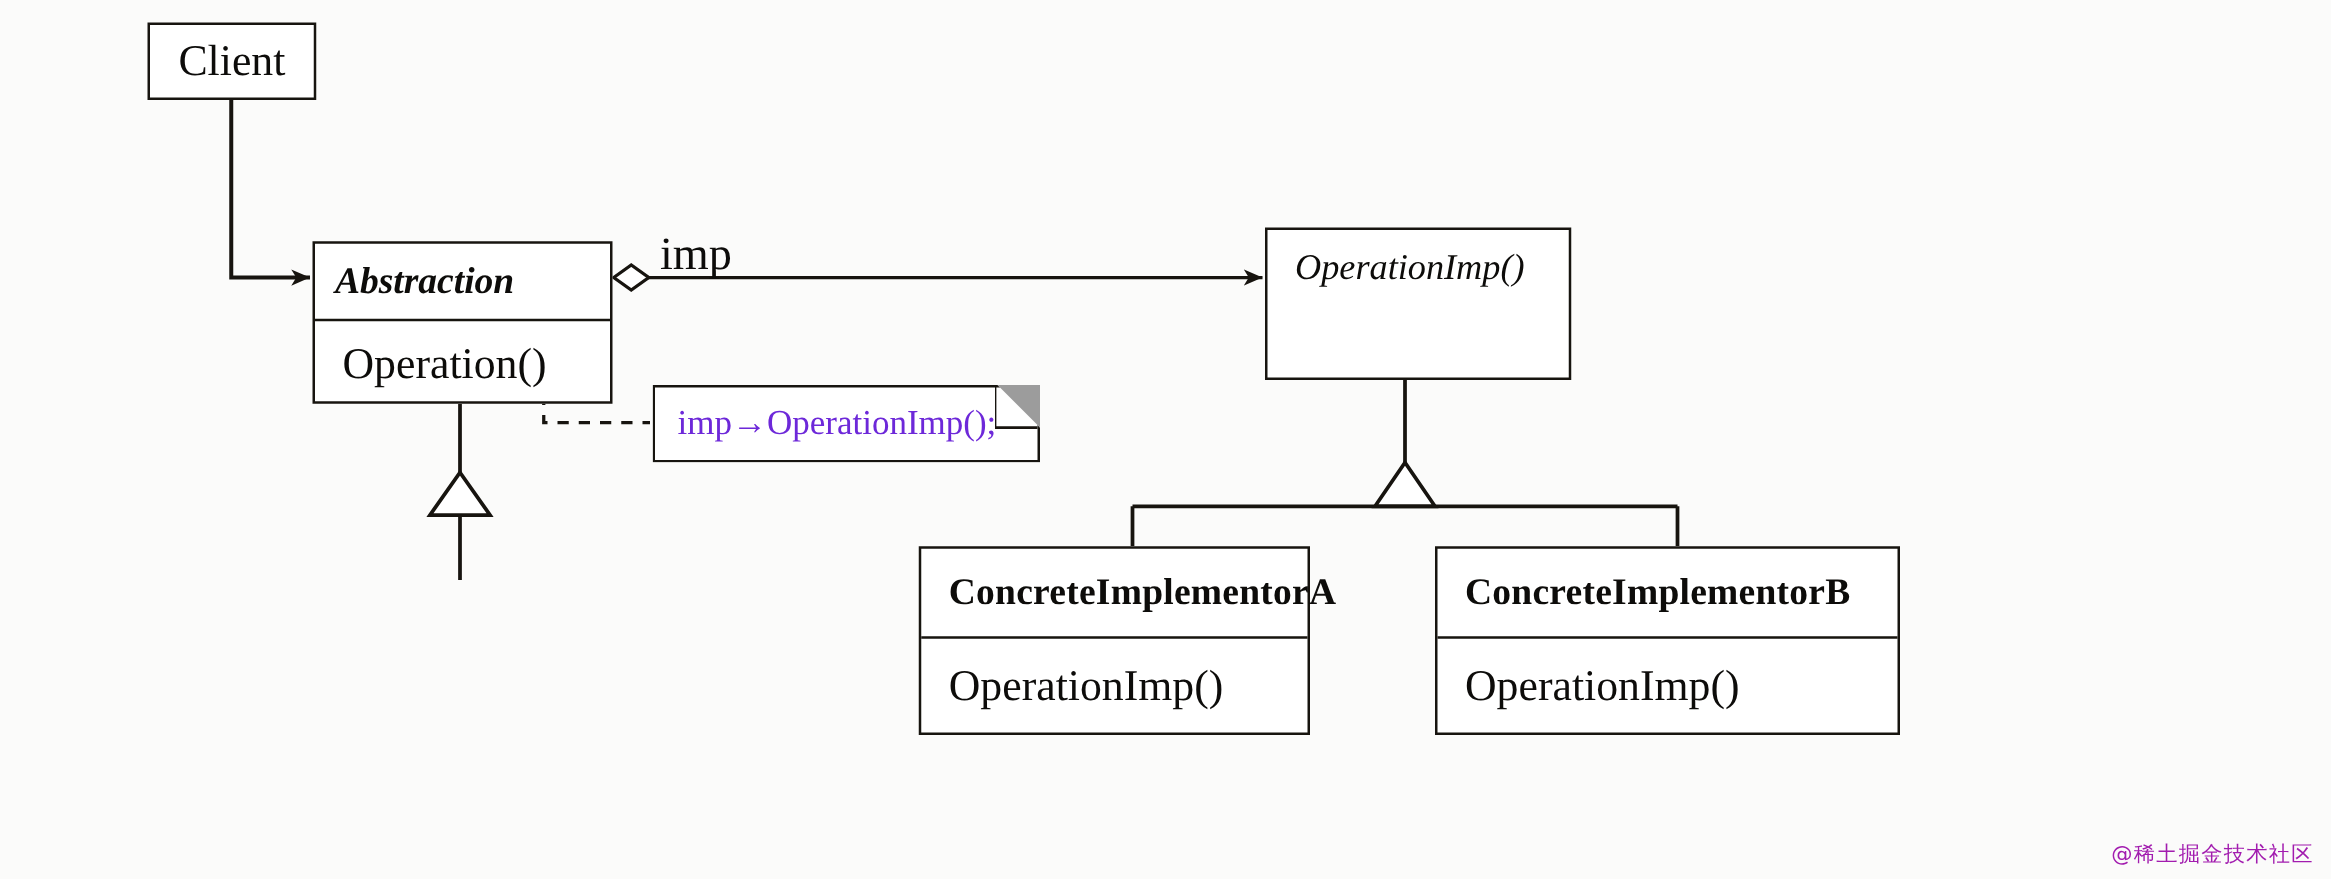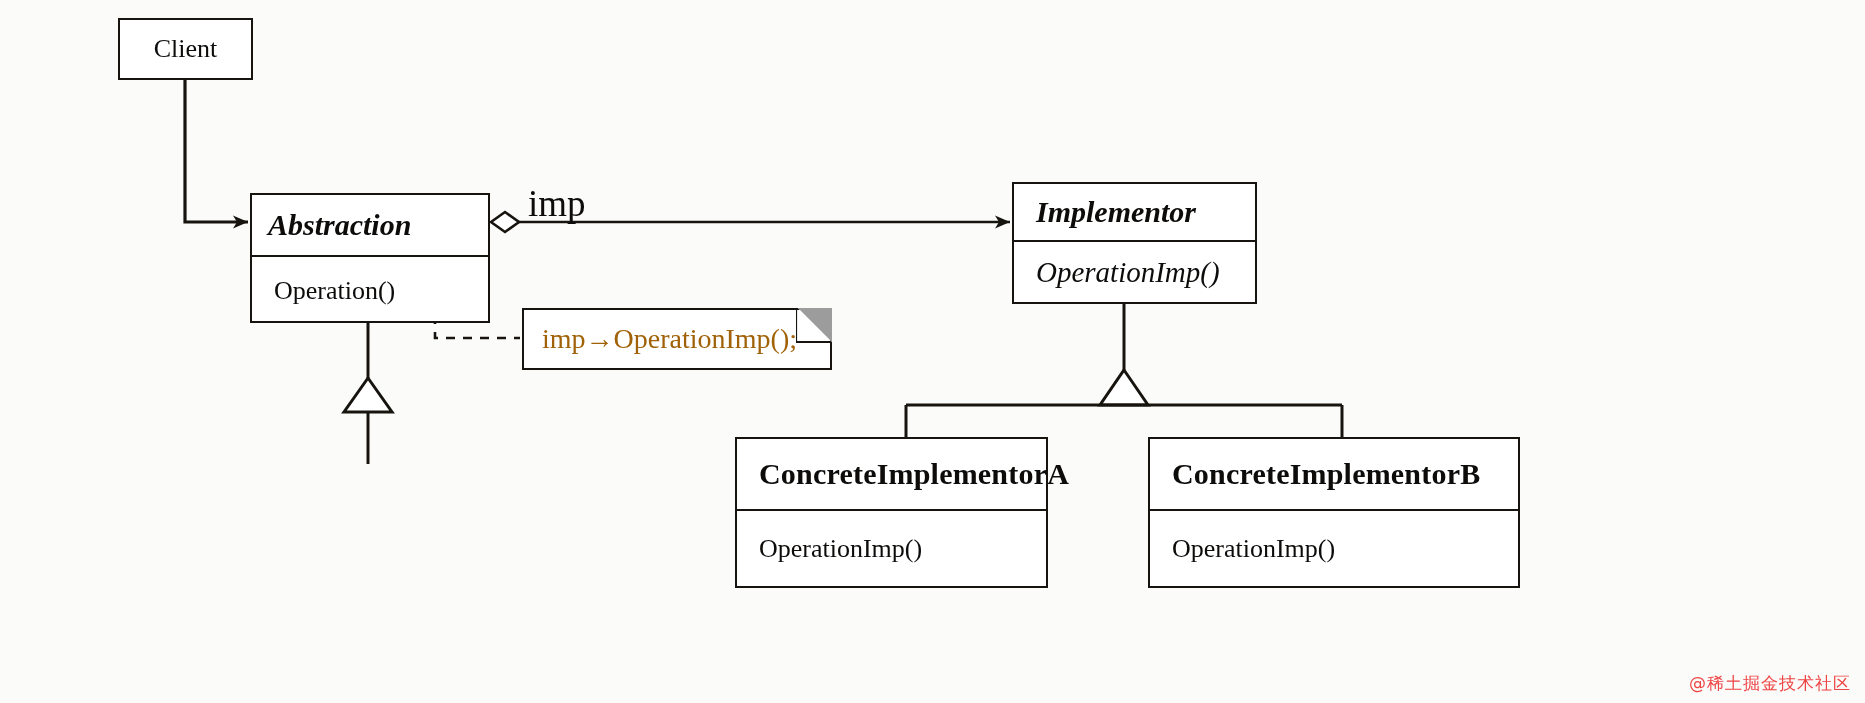--- a/index.html
+++ b/index.html
@@ -23,21 +23,21 @@
     box-sizing:border-box;
     display:flex;
     align-items:center;
     padding-left:22px;
     color:#0d0c0a;
     white-space:nowrap;
   }
   .uml-head{border-bottom:2.5px solid #17140f;}
   .nm-bold{font-weight:bold;font-size:30px;letter-spacing:.2px;}
   .nm-italic-bold{font-style:italic;font-weight:bold;font-size:30px;}
-  .nm-plain{font-size:26px;}
+  .nm-plain{font-size:35px;}
   .nm-italic{font-style:italic;font-size:29px;}
 
   
   #client{left:118px;top:18px;width:135px;height:62px;}
   #client .uml-row{height:100%;justify-content:center;padding-left:0;}
 
   
   #abstraction{left:250px;top:193px;width:240px;height:130px;}
   #abstraction .r1{height:62px;padding-left:16px;}
   #abstraction .r2{height:68px;}
@@ -77,34 +77,34 @@
     background:#9c9c9c;
     clip-path:polygon(0 0, 100% 0, 100% 100%);
     border-left:0;
   }
   #note .fold-line{
     position:absolute;right:0;top:0;width:36px;height:36px;
   }
   #note .note-text{
     position:absolute;left:0;top:0;right:0;bottom:0;
     display:flex;align-items:center;padding-left:20px;
-    font-size:28px;color:#a16207;white-space:nowrap;
+    font-size:28px;color:#6d28d9;white-space:nowrap;
   }
 
   
   #imp-label{
     position:absolute;left:528px;top:182px;
     font-size:37px;color:#0d0c0a;
   }
 
   
   #watermark{
     position:absolute;right:14px;bottom:8px;
     font-family:"DejaVu Sans", sans-serif;
-    font-size:17px;color:#ef4444;letter-spacing:1px;
+    font-size:17px;color:#a21caf;letter-spacing:1px;
   }
 
   .stroke{stroke:#17140f;fill:none;}
 </style>
 </head>
 <body>
 
 <div id="canvas">
 
   <svg class="layer">
@@ -147,21 +147,20 @@
     <div class="uml-row nm-plain">Client</div>
   </div>
 
   <div class="uml-box" id="abstraction">
     <div class="uml-row uml-head r1 nm-italic-bold">Abstraction</div>
     <div class="uml-row r2 nm-plain">Operation()</div>
   </div>
 
 
   <div class="uml-box" id="implementor">
-    <div class="uml-row uml-head r1 nm-italic-bold">Implementor</div>
     <div class="uml-row r2 nm-italic">OperationImp()</div>
   </div>
 
   <div class="uml-box" id="concA">
     <div class="uml-row uml-head r1 nm-bold">ConcreteImplementorA</div>
     <div class="uml-row r2 nm-plain">OperationImp()</div>
   </div>
 
   <div class="uml-box" id="concB">
     <div class="uml-row uml-head r1 nm-bold">ConcreteImplementorB</div>

